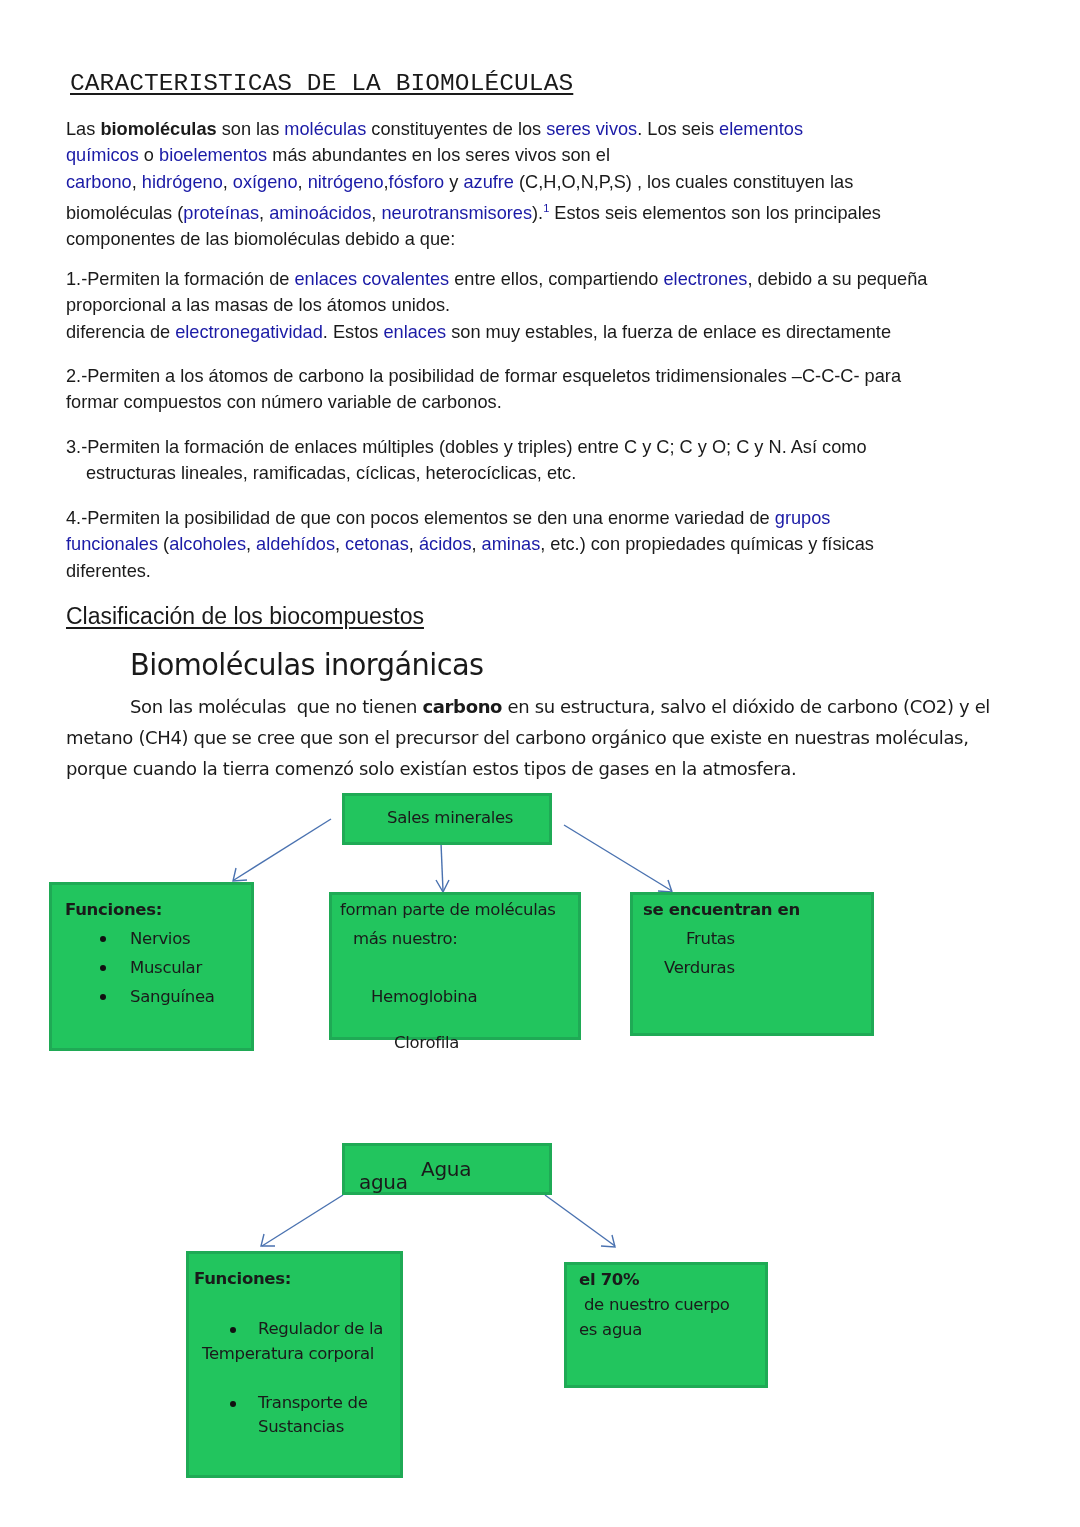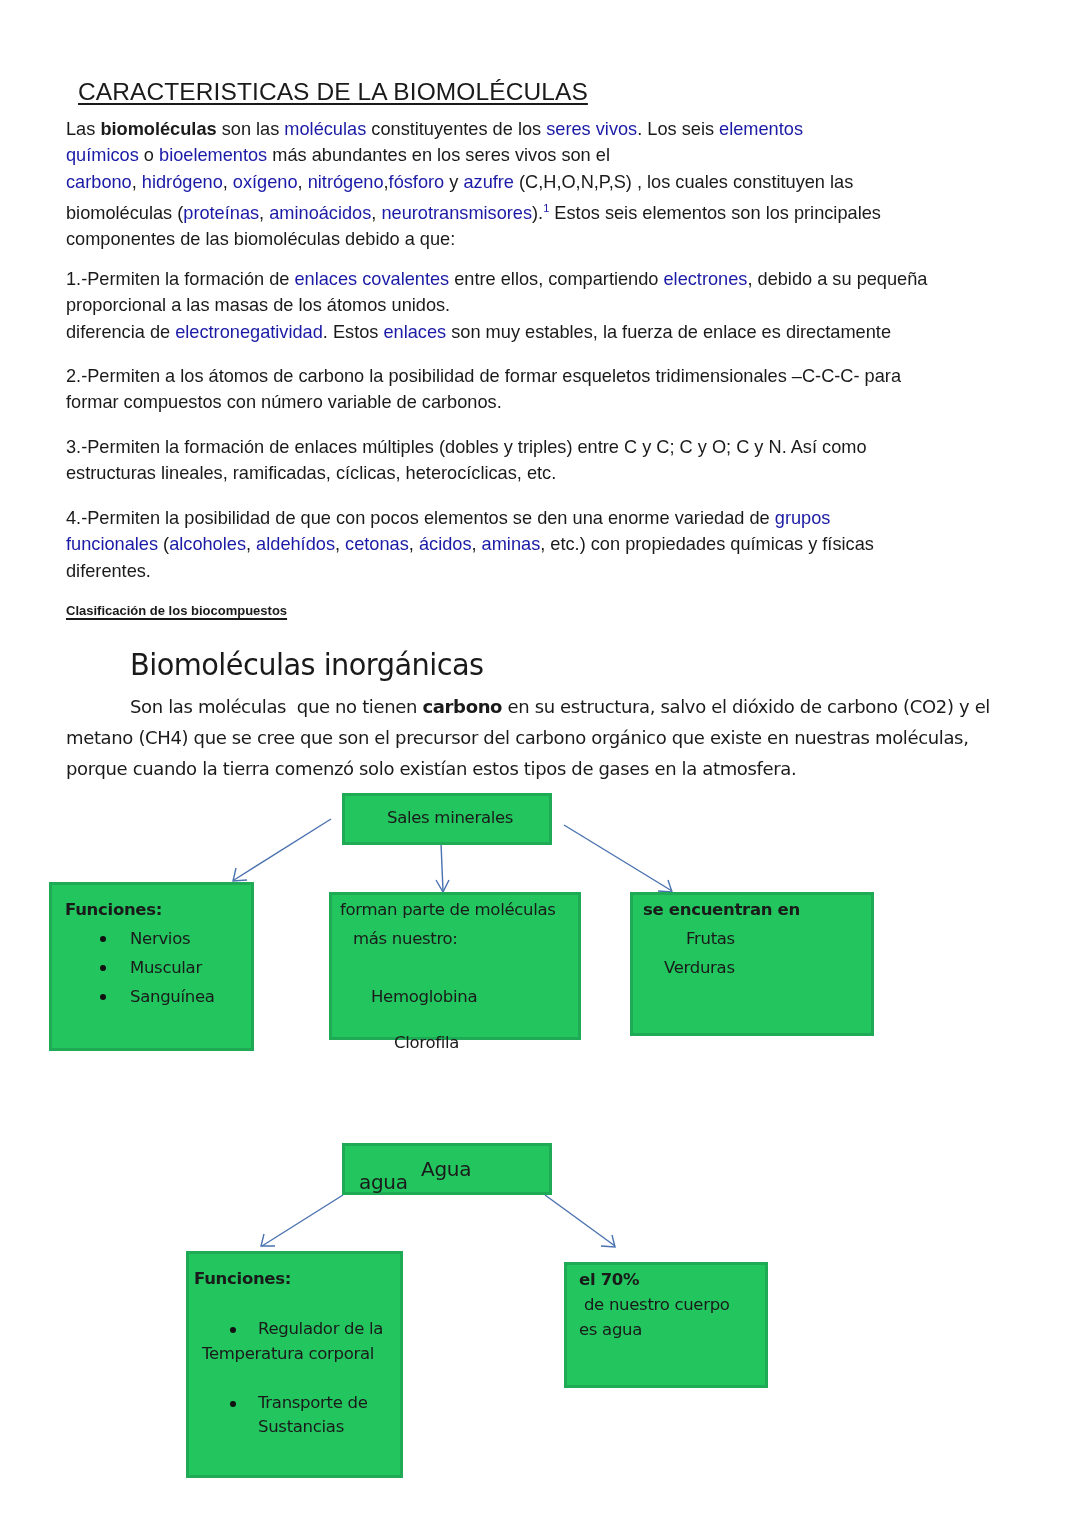--- a/index.html
+++ b/index.html
@@ -1,23 +1,23 @@
 <!DOCTYPE html>
 <html><head>
 <meta charset="utf-8">
 <style>
   html, body { margin:0; padding:0; background:#ffffff; }
   body { width:1080px; height:1527px; position:relative; overflow:hidden; color:#1a1a1a; }
   .arial { font-family:"Liberation Sans", sans-serif; }
   .calibri { font-family:"DejaVu Sans", sans-serif; }
   .link { color:#1a1aa6; }
   .abs { position:absolute; }
-  h1.title { position:absolute; left:66px; top:66px; margin:12px; font-size:24.5px; font-weight:normal; text-decoration:underline; text-underline-offset:3px; text-decoration-thickness:2px; letter-spacing:0.1px; }
+  h1.title { position:absolute; left:66px; top:66px; margin:4px; font-size:24.5px; font-weight:normal; text-decoration:underline; text-underline-offset:3px; text-decoration-thickness:2px; letter-spacing:0.1px;font-family:Liberation Mono, monospace; }
   .para { position:absolute; left:66px; width:960px; margin:0; font-size:18.2px; line-height:26.3px; }
-  .subhead { position:absolute; left:66px; top:603px; margin:0; font-size:13px; font-weight:bold; text-decoration:underline; text-underline-offset:3px; text-decoration-thickness:2px; }
+  .subhead { position:absolute; left:66px; top:603px; margin:0; font-size:23px; font-weight:normal; text-decoration:underline; text-underline-offset:3px; text-decoration-thickness:2px; }
   .handtitle { position:absolute; left:130px; top:646px; margin:0; font-size:31px; font-weight:normal; font-family:"DejaVu Sans", sans-serif; letter-spacing:-0.6px; transform:scaleX(0.93); transform-origin:left; }
   .intro { position:absolute; left:66px; width:950px; margin:0; font-size:18px; line-height:30.8px; font-family:"DejaVu Sans", sans-serif; letter-spacing:-0.35px; }
   .box { position:absolute; border:3.5px solid #1faa55; box-sizing:border-box; background:#22c55e; font-family:"DejaVu Sans", sans-serif; font-size:16.5px; color:#1a1a1a; letter-spacing:-0.3px; }
   .box .t { position:absolute; white-space:nowrap; }
   .box .b { font-weight:bold; }
   .bullet { position:absolute; width:6px; height:6px; border-radius:50%; background:#111; }
   svg.arrows { position:absolute; left:0; top:0; }
 </style>
 </head>
 <body>
@@ -36,21 +36,21 @@
   <div><span style="white-space: pre-wrap;">1.-Permiten la formación de </span><span class="link" style="white-space: pre-wrap;">enlaces covalentes</span><span style="white-space: pre-wrap;"> entre ellos, compartiendo </span><span class="link" style="white-space: pre-wrap;">electrones</span><span style="white-space: pre-wrap;">, debido a su pequeña</span></div>
   <div><span style="white-space: pre-wrap;">proporcional a las masas de los átomos unidos.</span></div>
   <div><span style="white-space: pre-wrap;">diferencia de </span><span class="link" style="white-space: pre-wrap;">electronegatividad</span><span style="white-space: pre-wrap;">. Estos </span><span class="link" style="white-space: pre-wrap;">enlaces</span><span style="white-space: pre-wrap;"> son muy estables, la fuerza de enlace es directamente</span></div>
 </div>
 <div class="para arial" style="top:363px;">
   <div><span style="white-space: pre-wrap;">2.-Permiten a los átomos de carbono la posibilidad de formar esqueletos tridimensionales –C-C-C- para</span></div>
   <div><span style="white-space: pre-wrap; margin-top: 13px;">formar compuestos con número variable de carbonos.</span></div>
 </div>
 <div class="para arial" style="top:434px;">
   <div><span style="white-space: pre-wrap;">3.-Permiten la formación de enlaces múltiples (dobles y triples) entre C y C; C y O; C y N. Así como</span></div>
-  <div><span style="white-space: pre-wrap;">estructuras lineales, ramificadas, cíclicas, heterocíclicas, etc.</span></div>
+  <div><span style="white-space: pre-wrap; margin-left: 20px;">estructuras lineales, ramificadas, cíclicas, heterocíclicas, etc.</span></div>
 </div>
 <div class="para arial" style="top:505px;">
   <div><span style="white-space: pre-wrap;">4.-Permiten la posibilidad de que con pocos elementos se den una enorme variedad de </span><span class="link" style="white-space: pre-wrap;">grupos</span></div>
   <div><span class="link" style="white-space: pre-wrap;">funcionales</span><span style="white-space: pre-wrap;"> (</span><span class="link" style="white-space: pre-wrap;">alcoholes</span><span style="white-space: pre-wrap;">, </span><span class="link" style="white-space: pre-wrap;">aldehídos</span><span style="white-space: pre-wrap;">, </span><span class="link" style="white-space: pre-wrap;">cetonas</span><span style="white-space: pre-wrap;">, </span><span class="link" style="white-space: pre-wrap;">ácidos</span><span style="white-space: pre-wrap;">, </span><span class="link" style="white-space: pre-wrap;">aminas</span><span style="white-space: pre-wrap;">, etc.) con propiedades químicas y físicas</span></div>
   <div><span style="white-space: pre-wrap;">diferentes.</span></div>
 </div>
 
 <h2 class="subhead arial">Clasificación de los biocompuestos</h2>
 
 <h3 class="handtitle">Biomoléculas inorgánicas</h3>

